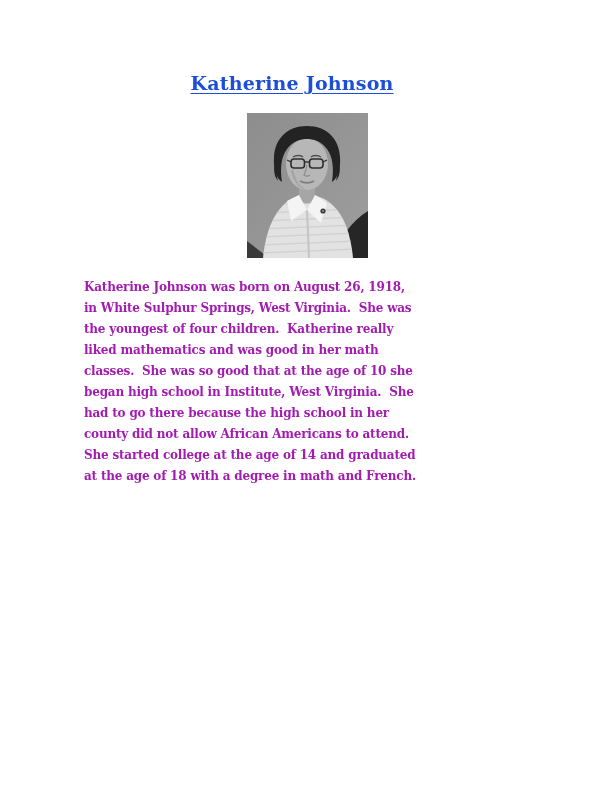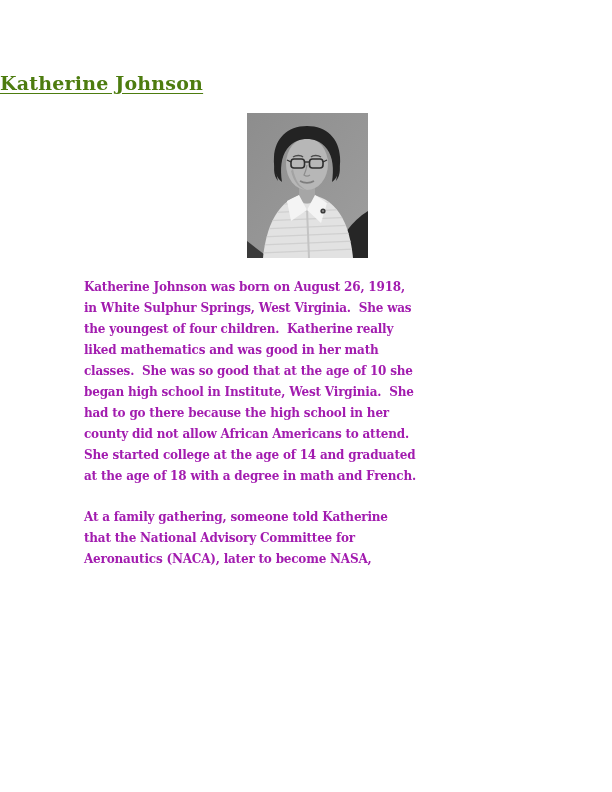--- a/index.html
+++ b/index.html
@@ -14,23 +14,24 @@
     background: #ffffff;
     overflow: hidden;
     font-family: "DejaVu Serif", "Liberation Serif", serif;
     font-weight: bold;
   }
   .doc-title {
     position: absolute;
     top: 72px;
     left: 0;
     width: 584px;
+    text-align: center;
     font-size: 19px;
     line-height: 22px;
-    color: #4d7c0f;
+    color: #1d4ed8;
     text-decoration: underline;
     text-underline-offset: 3px;
     letter-spacing: 0.2px;
   }
   .photo-wrap {
     position: absolute;
     left: 247px;
     top: 113px;
     width: 121px;
     height: 145px;
@@ -135,18 +136,15 @@
     <p class="para">Katherine Johnson was born on August 26, 1918,
 in White Sulphur Springs, West Virginia.  She was
 the youngest of four children.  Katherine really
 liked mathematics and was good in her math
 classes.  She was so good that at the age of 10 she
 began high school in Institute, West Virginia.  She
 had to go there because the high school in her
 county did not allow African Americans to attend.
 She started college at the age of 14 and graduated
 at the age of 18 with a degree in math and French.</p>
-    <p class="para">At a family gathering, someone told Katherine
-that the National Advisory Committee for
-Aeronautics (NACA), later to become NASA,</p>
   </div>
 
 </div>
 
 </body></html>

